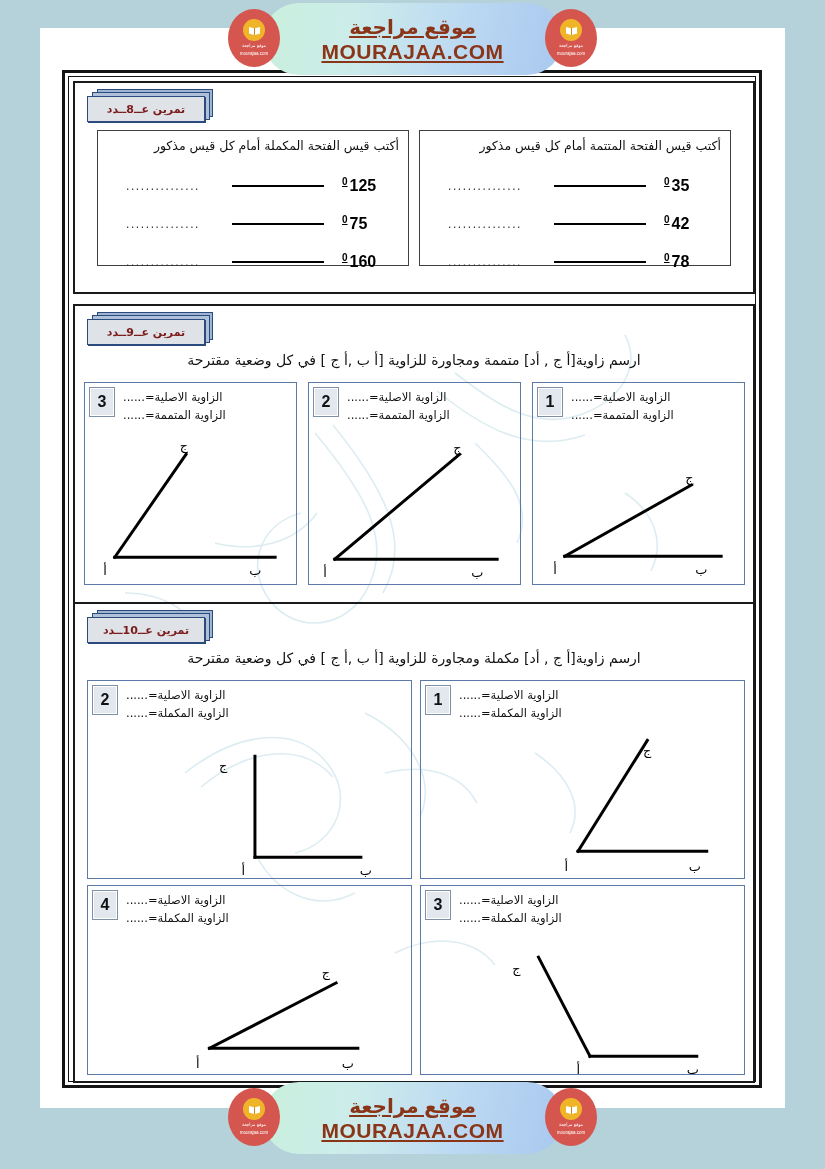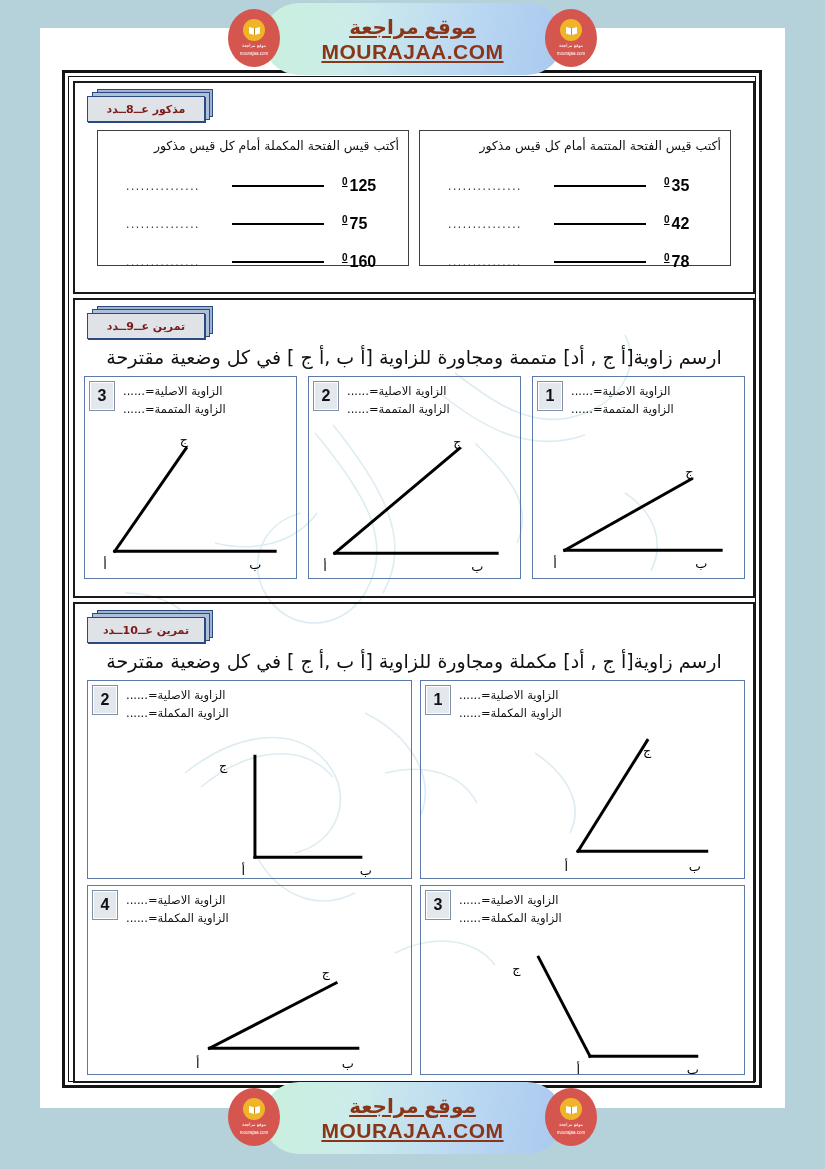--- a/index.html
+++ b/index.html
@@ -140,21 +140,21 @@
   
   .exercise {
     position: absolute;
     left: 8px;
     width: 682px;
     border: 2px solid #1a1a1a;
     background: transparent;
     z-index: 10;
   }
   #ex8  { top: 8px;   height: 213px; }
-  #ex9  { top: 225px; height: 300px; }
+  #ex9  { top: 231px; height: 300px; }
   #ex10 { top: 529px; height: 481px; }
 
   
   .tab-wrap {
     position: absolute;
     top: 6px;
     left: 12px;
     width: 132px;
     height: 34px;
     z-index: 22;
@@ -183,21 +183,21 @@
     font-family: "DejaVu Sans", "Liberation Sans", sans-serif;
   }
 
   
   .instruction {
     position: absolute;
     top: 46px;
     right: 14px;
     left: 14px;
     text-align: center;
-    font-size: 19px;
+    font-size: 14px;
     color: #111;
     font-family: "DejaVu Sans", "Liberation Sans", sans-serif;
     white-space: nowrap;
     z-index: 20;
   }
 
   
   .ex8-box {
     position: absolute;
     top: 47px;
@@ -380,21 +380,21 @@
       <path d="M560 420 C590 440, 600 470, 586 498"></path>
       <path d="M330 880 C370 860, 410 866, 430 892"></path>
     </g>
   </svg>
 
   <section class="exercise" id="ex8">
     <div class="tab-wrap">
       <div class="tab-card c3"></div>
       <div class="tab-card c2"></div>
       <div class="tab-card c1">
-        <span class="tab-text">مذكور عــ8ــدد</span>
+        <span class="tab-text">تمرين عــ8ــدد</span>
       </div>
     </div>
 
     <div class="ex8-box right">
       <div class="ex8-title">أكتب قيس الفتحة المتتمة أمام كل قيس مذكور</div>
       <div class="ex8-rows">
         <div class="ex8-row">
           <span class="ex8-val"><span class="ex8-deg">0</span><span>35</span></span>
           <span class="ex8-rule"></span>
           <span class="ex8-dots">...............</span>

